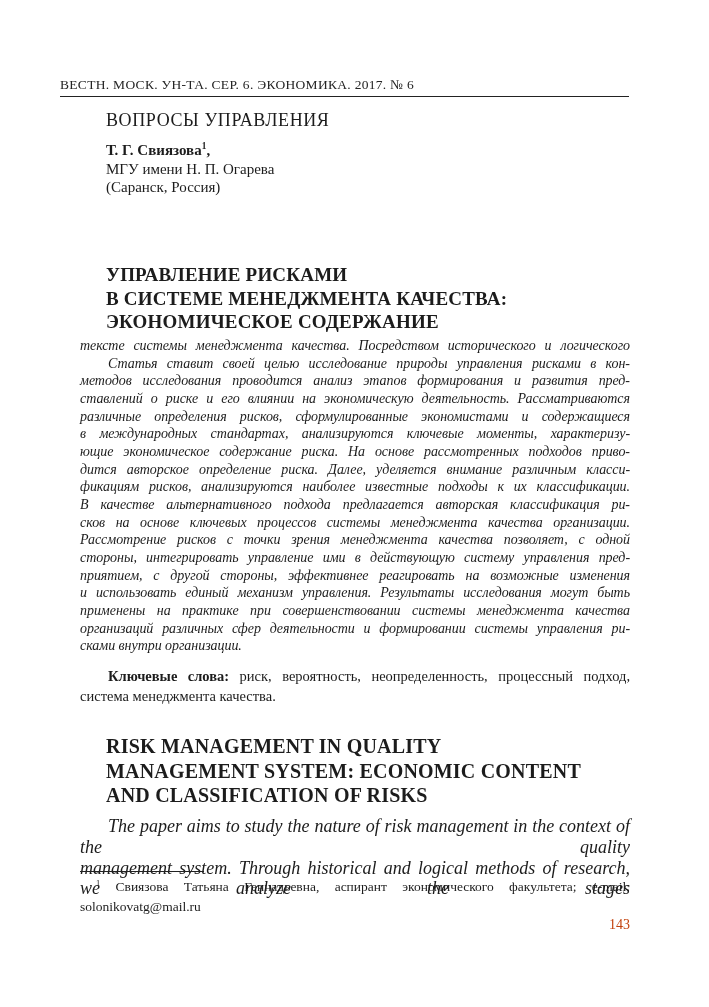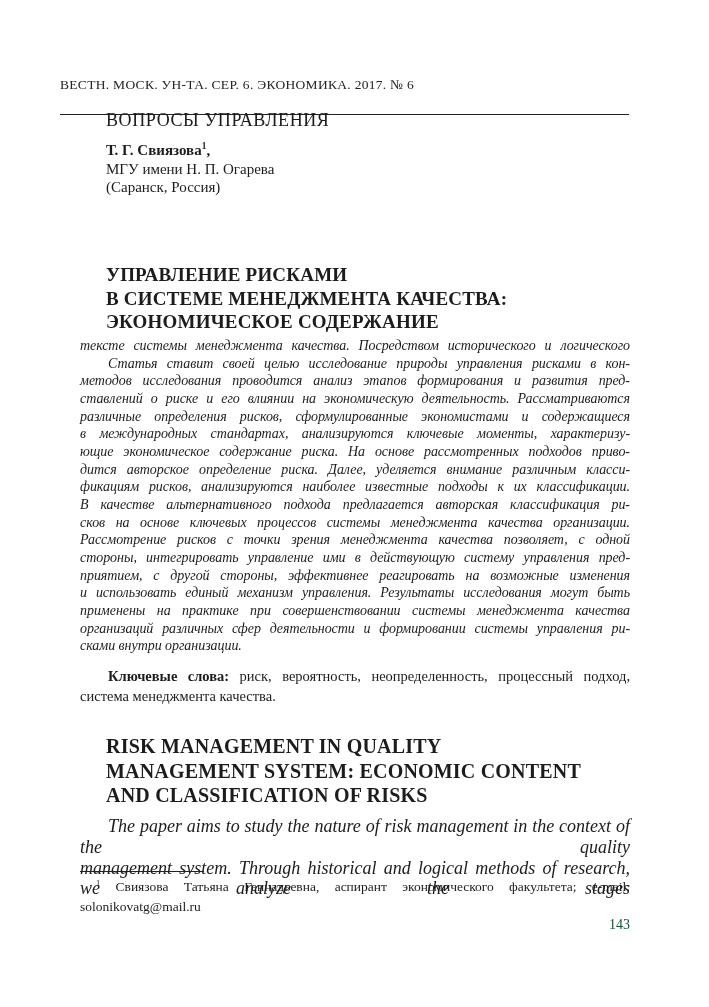--- a/index.html
+++ b/index.html
@@ -15,21 +15,21 @@
 
   
   .running-header {
     position: absolute;
     left: 60px;
     top: 78px;
     width: 569px;
     font-size: 13.5px;
     line-height: 13px;
     letter-spacing: 0.3px;
-    padding-bottom: 23px;
+    padding-bottom: 5px;
     border-bottom: 1.5px solid #222222;
     color: #242424;
   }
 
   
   .section-heading {
     position: absolute;
     left: 106px;
     top: 109px;
     width: 524px;
@@ -135,21 +135,21 @@
   .footnote .fn-first { text-indent: 16px; }
 
   
   .page-number {
     position: absolute;
     left: 80px;
     top: 917px;
     width: 550px;
     text-align: right;
     font-size: 14px;
-    color: #14532d;
+    color: #c2410c;
   }
 </style>
 </head>
 <body>
 
 <div class="page">
 
   <div class="running-header">ВЕСТН. МОСК. УН-ТА. СЕР. 6. ЭКОНОМИКА. 2017. № 6</div>
 
   <div class="section-heading">ВОПРОСЫ УПРАВЛЕНИЯ</div>

